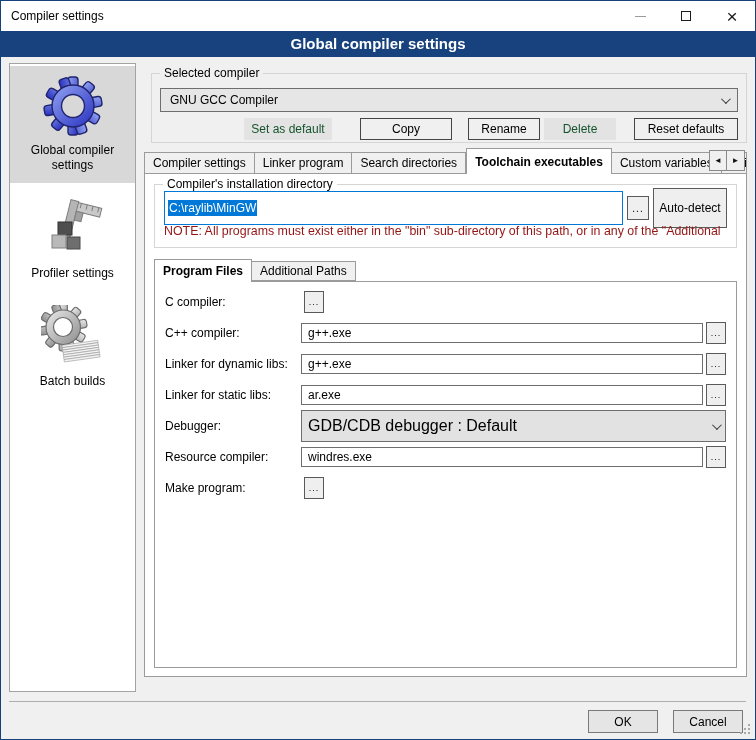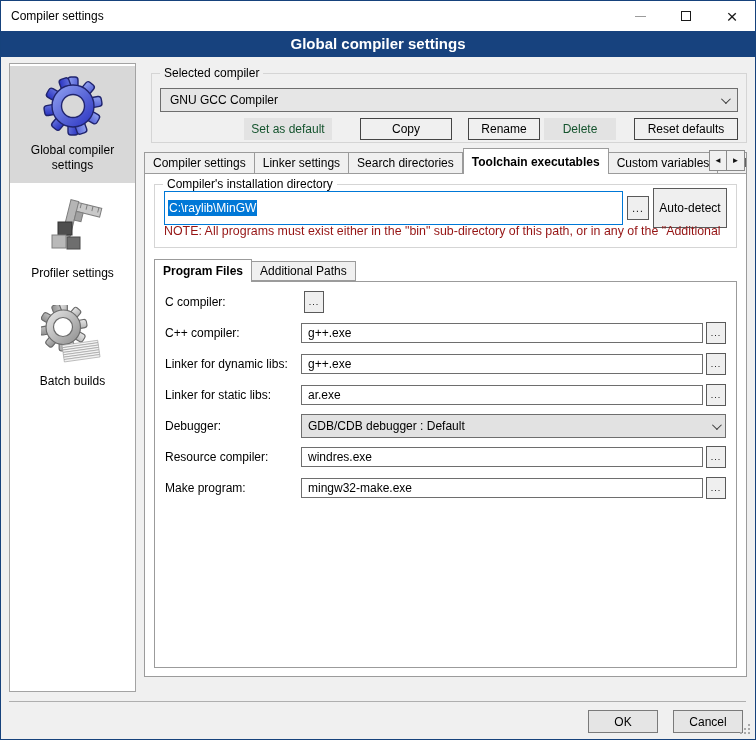--- a/index.html
+++ b/index.html
@@ -87,22 +87,22 @@
           white-space:nowrap; overflow:hidden; }
 
   
   .subtabstrip { position:absolute; left:9px; top:85px; right:9px; height:23px; display:flex; align-items:center; }
   .page2 { position:absolute; left:9px; right:9px; top:107px; bottom:8px; background:#fff;
            border:1px solid #9b9b9b; }
   .frow { display:flex; align-items:center; margin:9px 10px 0 10px; height:22px; }
   .flabel { width:136px; flex:none; font-size:12px; color:#000; white-space:nowrap; }
   .ffield { flex:1; height:20px; border:1px solid #6e6e6e; background:#fff; display:flex;
             align-items:center; padding:0 6px; font-size:12px; overflow:hidden; white-space:nowrap; }
-  .fselect { flex:1; height:24px; border:1px solid #6e6e6e; background:#e2e2e2; display:flex;
-             align-items:center; padding:0 6px; font-size:12px; white-space:nowrap;gap:26px; }
+  .fselect { flex:1; height:32px; border:1px solid #6e6e6e; background:#e2e2e2; display:flex;
+             align-items:center; padding:0 6px; font-size:16px; white-space:nowrap;gap:26px; }
   .fbrowse { flex:none; width:20px; height:22px; margin-left:3px; background:#efefef;
              border:1px solid #5a5a5a; font-size:9px; display:flex; align-items:center;
              justify-content:center; letter-spacing:1px; }
 
   
   .divider { position:absolute; left:8px; right:9px; top:700px; border-top:1px solid #afafaf; }
   .footer-btn { position:absolute; top:709px; width:70px; height:23px; background:#e5e5e5;
                 border:1px solid #7a7a7a; font-size:12px; display:flex; align-items:center;
                 justify-content:center; }
   .ok-btn { left:587px; }
@@ -220,21 +220,21 @@
         <div class="btn disabled">Set as default</div>
         <div class="btn">Copy</div>
         <div class="btn">Rename</div>
         <div class="btn disabled">Delete</div>
         <div class="btn">Reset defaults</div>
       </div>
   </div>
 
   <div class="tabstrip" id="tabstrip">
     <div class="tab">Compiler settings</div>
-      <div class="tab">Linker settings</div>
+      <div class="tab">Linker program</div>
       <div class="tab">Search directories</div>
       <div class="tab active">Toolchain executables</div>
       <div class="tab">Custom variables</div>
       <div class="tab clip">Build options</div>
       <div class="tab-arrows">
       <div class="arrow-btn">◄</div>
       <div class="arrow-btn">►</div>
     </div>
   </div>
 
@@ -292,23 +292,20 @@
         </div>
         <div class="frow">
           <span class="flabel">Resource compiler:</span>
       <div class="ffield">
         <span>windres.exe</span>
       </div>
       <div class="fbrowse">...</div>
         </div>
         <div class="frow">
           <span class="flabel">Make program:</span>
-      <div class="ffield">
-        <span>mingw32-make.exe</span>
-      </div>
       <div class="fbrowse">...</div>
         </div>
       </div>
   </div>
 
   <div class="divider"></div>
   <div class="footer-btn ok-btn">OK</div>
   <div class="footer-btn cancel-btn">Cancel</div>
   <div class="grip">
       <i></i>

